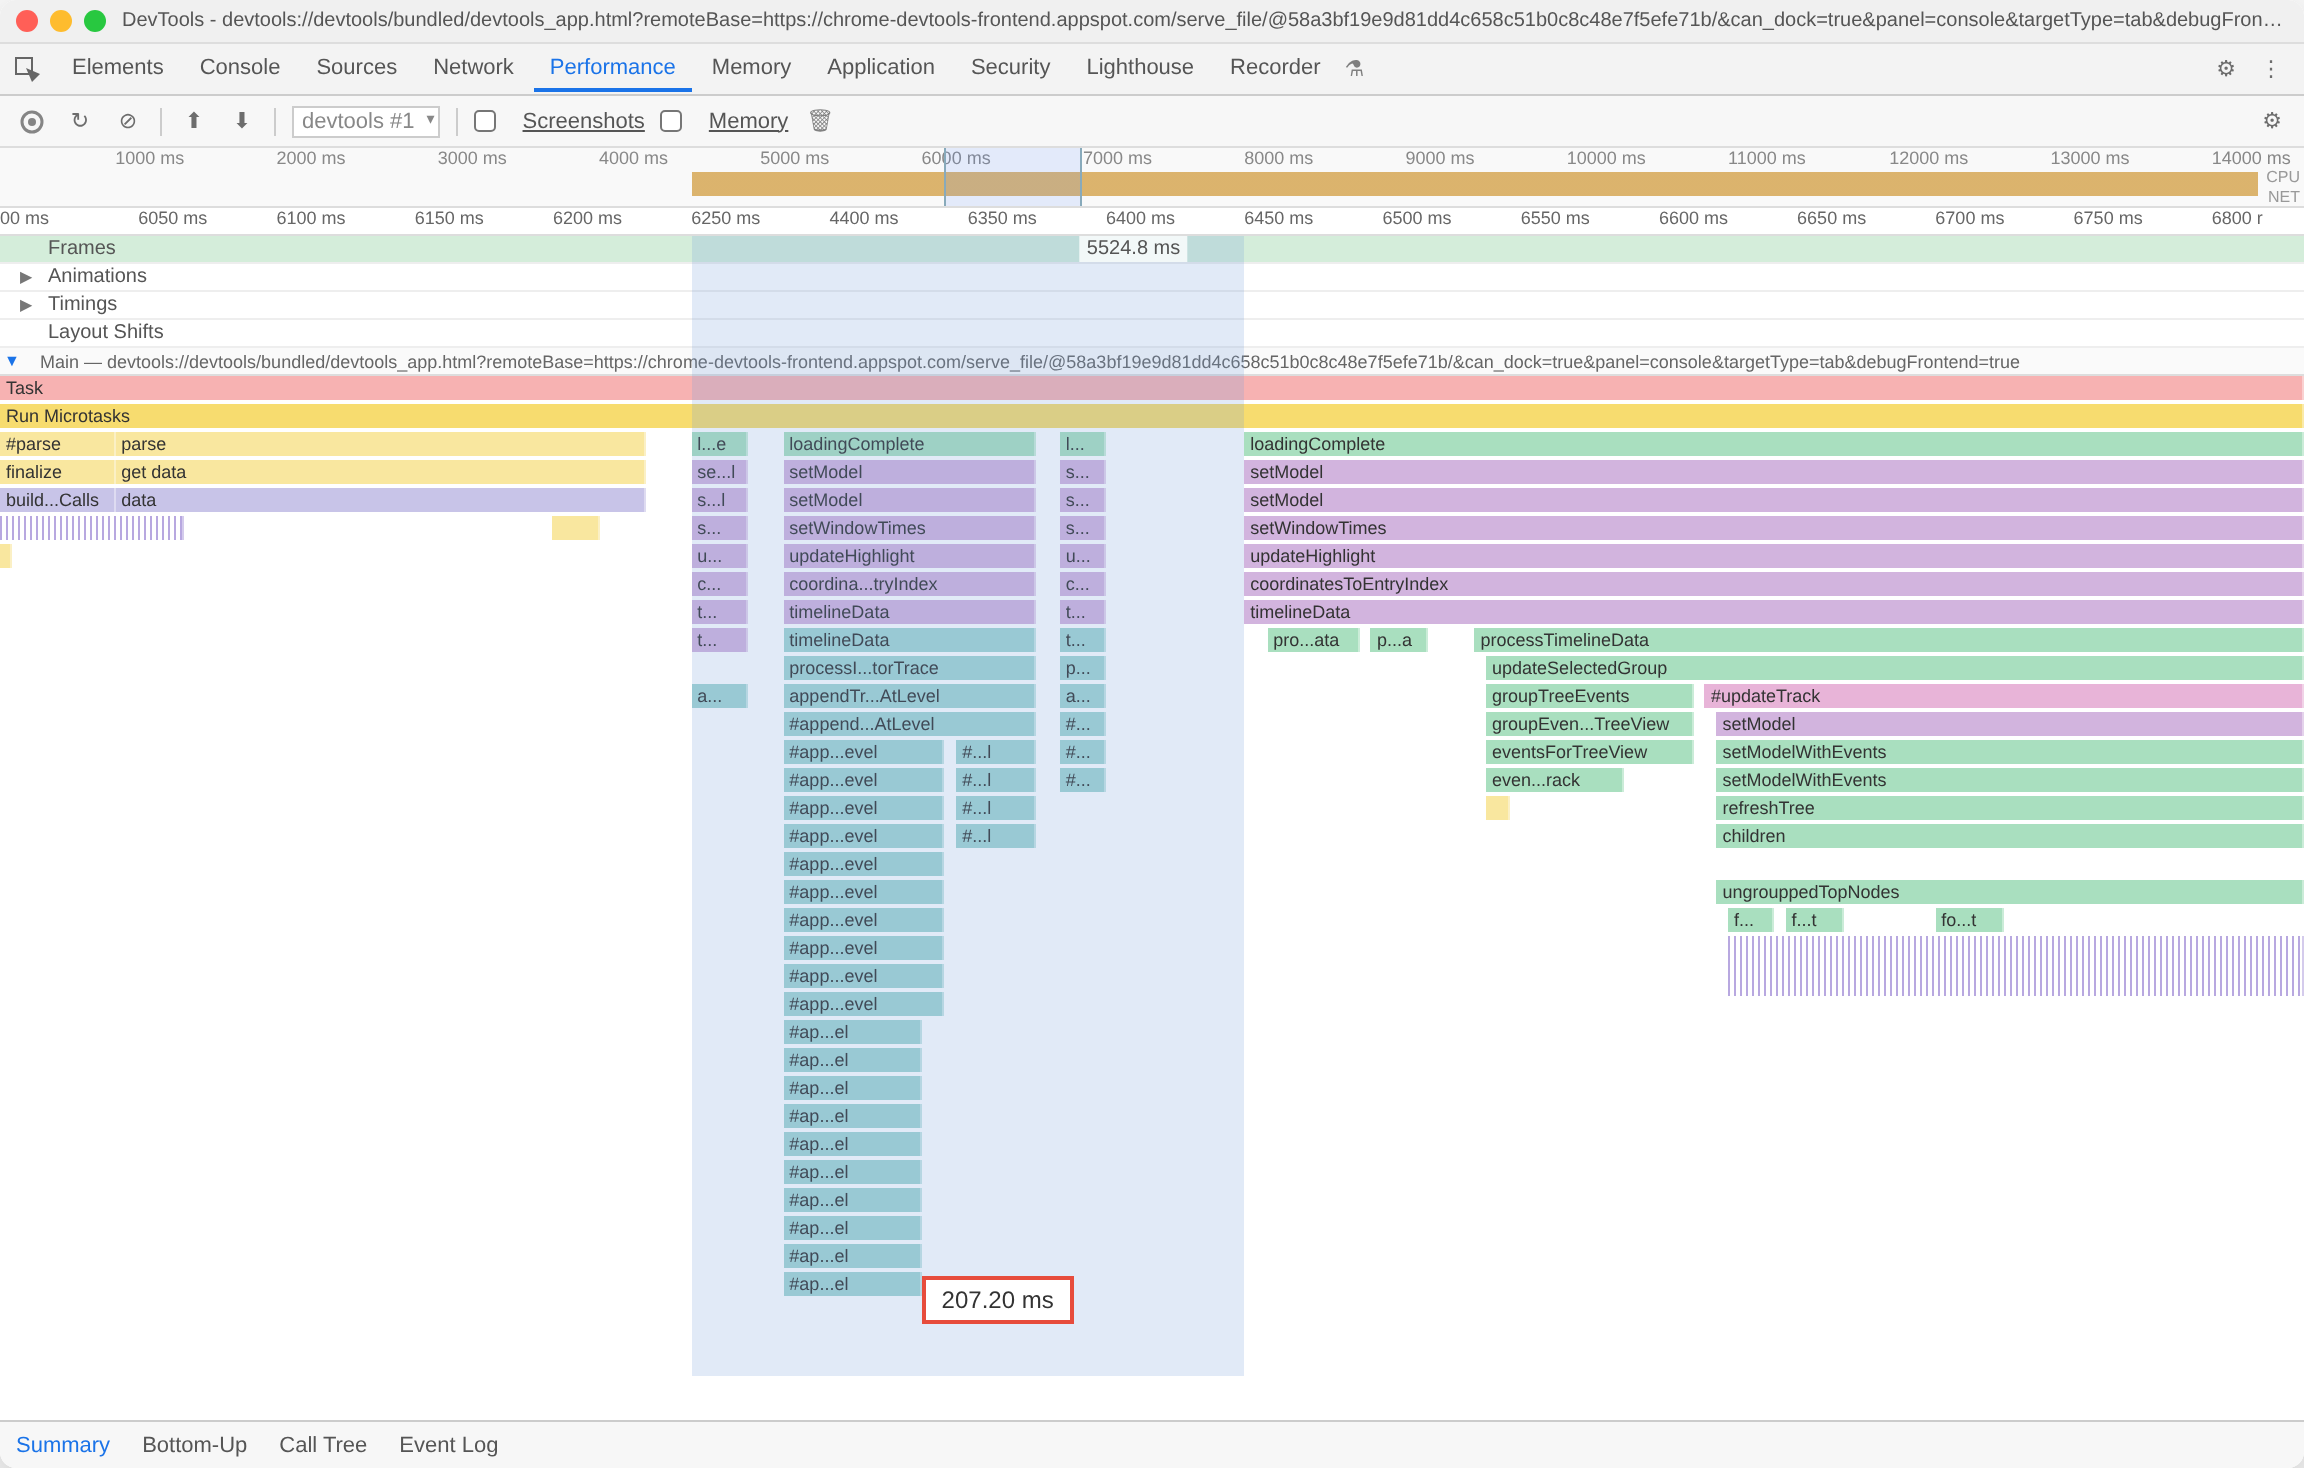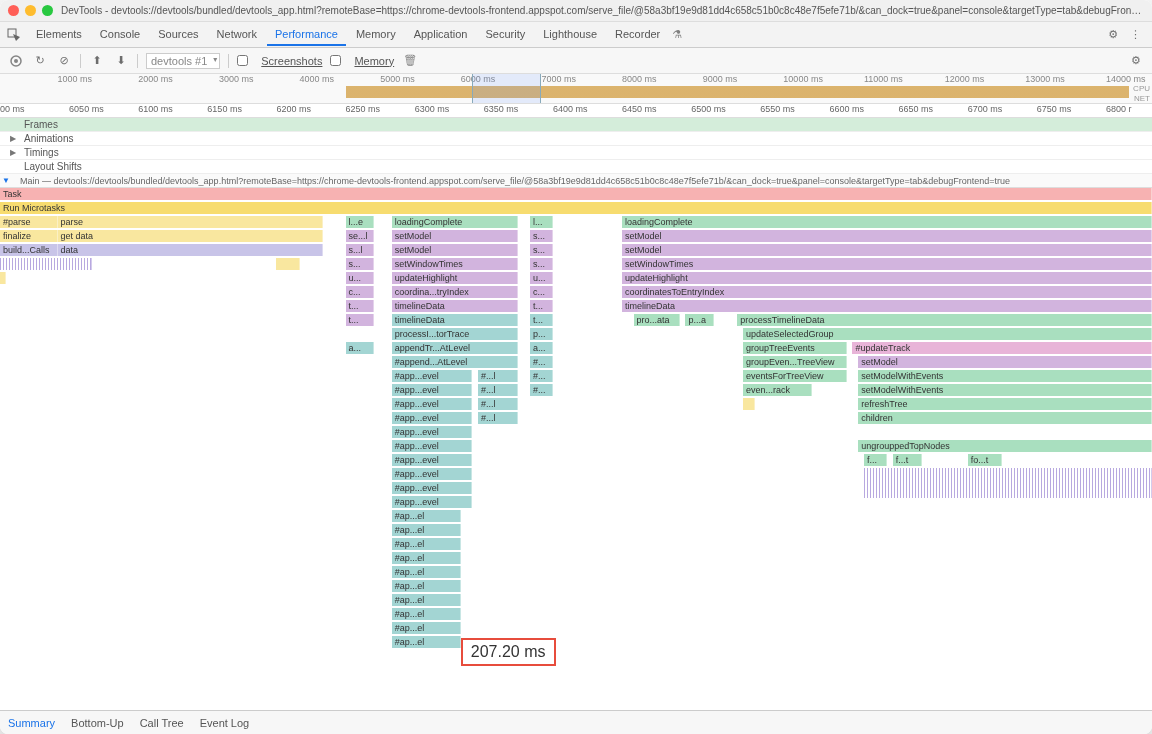--- a/index.html
+++ b/index.html
@@ -47,21 +47,21 @@
 .bar { position: absolute; height: 12px; font-size: 9px; line-height: 12px; padding-left: 3px; overflow: hidden; white-space: nowrap; color: #333; border-right: 1px solid rgba(255,255,255,0.4); }
 .c-task { background: #f7b2b2; }
 .c-micro { background: #f7dc6f; }
 .c-yellow { background: #f9e79f; }
 .c-purple { background: #d2b4de; }
 .c-green { background: #a9dfbf; }
 .c-pink { background: #e8b4d8; }
 .c-teal { background: #a3d5d3; }
 .c-lav { background: #c8c4e8; }
 .stripes { background-image: repeating-linear-gradient(90deg, #b8a8e0 0 1px, transparent 1px 3px); }
-.tooltip-box { position: absolute; background: #fff; border: 2px solid #e74c3c; padding: 3px 8px; font-size: 16px; color: #333; z-index: 20; }
+.tooltip-box { position: absolute; background: #fff; border: 2px solid #e74c3c; padding: 3px 8px; font-size: 12px; color: #333; z-index: 20; }
 .bottom-tabs { position: absolute; bottom: 0; left: 0; right: 0; height: 24px; border-top: 1px solid #ccc; background: #f7f7f7; display: flex; align-items: center; padding: 0 8px; gap: 16px; font-size: 11px; }
 .btab { color: #555; cursor: pointer; }
 .btab.active { color: #1a73e8; }
 svg { display: block; }
 </style>
 </head>
 <body>
 
 <div class="window">
 
@@ -146,35 +146,38 @@
     <div class="ov-net-label">NET</div>
   </div>
 
   <div class="ruler">
     <span class="ruler-tick" style="left:0%">00 ms</span>
     <span class="ruler-tick" style="left:6%">6050 ms</span>
     <span class="ruler-tick" style="left:12%">6100 ms</span>
     <span class="ruler-tick" style="left:18%">6150 ms</span>
     <span class="ruler-tick" style="left:24%">6200 ms</span>
     <span class="ruler-tick" style="left:30%">6250 ms</span>
-    <span class="ruler-tick" style="left:36%">6300 ms</span>
+    <span class="ruler-tick" style="left:36%">4400 ms</span>
     <span class="ruler-tick" style="left:42%">6350 ms</span>
     <span class="ruler-tick" style="left:48%">6400 ms</span>
     <span class="ruler-tick" style="left:54%">6450 ms</span>
     <span class="ruler-tick" style="left:60%">6500 ms</span>
     <span class="ruler-tick" style="left:66%">6550 ms</span>
     <span class="ruler-tick" style="left:72%">6600 ms</span>
     <span class="ruler-tick" style="left:78%">6650 ms</span>
     <span class="ruler-tick" style="left:84%">6700 ms</span>
     <span class="ruler-tick" style="left:90%">6750 ms</span>
     <span class="ruler-tick" style="left:96%">6800 r</span>
   </div>
 
   <div class="flame-area">
 
+    <div class="selection-overlay" style="left:30%;width:24%">
+      <div class="sel-label" style="left:80%">5524.8 ms</div>
+    </div>
 
     <div class="track-row">
       <div class="frames-bar"></div>
       <span class="track-label">Frames</span>
     </div>
     <div class="track-row">
       <span class="track-expand">▶</span>
       <span class="track-label">Animations</span>
     </div>
     <div class="track-row">

